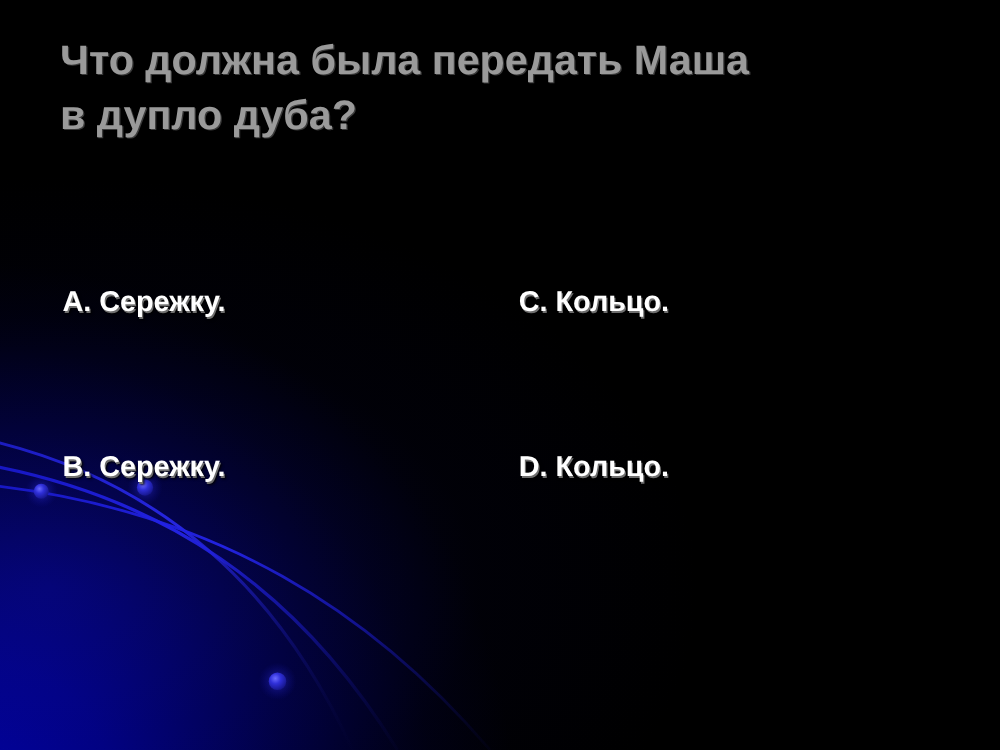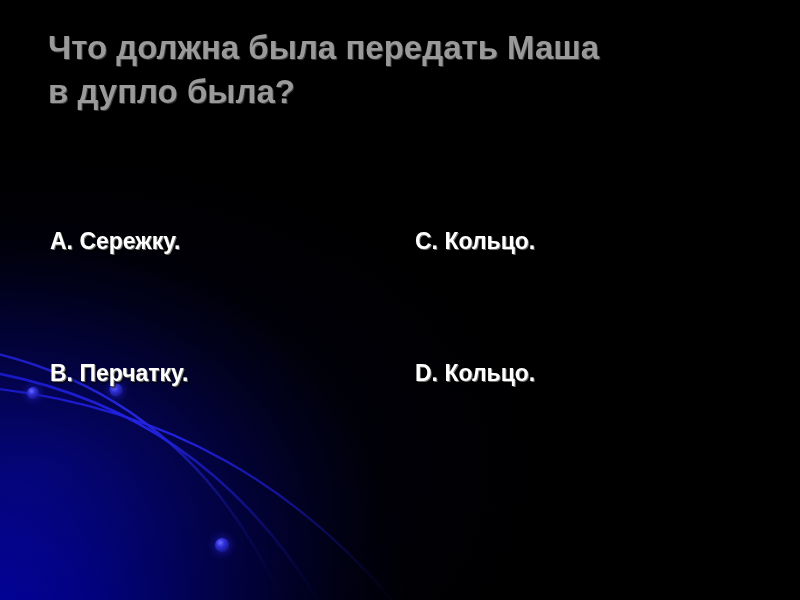--- a/index.html
+++ b/index.html
@@ -142,30 +142,30 @@
 
     <circle cx="116" cy="390" r="14" fill="url(#dotHalo)"></circle>
     <circle cx="116" cy="390" r="6.5" fill="url(#dotGrad)"></circle>
 
     <circle cx="222" cy="545" r="15" fill="url(#dotHalo)"></circle>
     <circle cx="222" cy="545" r="7" fill="url(#dotGrad)"></circle>
   </svg>
 
   <div id="title-block">
     <div class="title-line">Что должна была передать Маша</div>
-    <div class="title-line">в дупло была?</div>
+    <div class="title-line">в дупло дуба?</div>
   </div>
 
   <div id="answers">
 
     <div class="answer-row">
       <div class="answer-cell col-left">A. Сережку.</div>
       <div class="answer-cell col-right">C. Кольцо.</div>
     </div>
 
     <div class="answer-row">
-      <div class="answer-cell col-left">B. Перчатку.</div>
+      <div class="answer-cell col-left">B. Сережку.</div>
       <div class="answer-cell col-right">D. Кольцо.</div>
     </div>
 
   </div>
 
 </div>
 
 </body></html>

